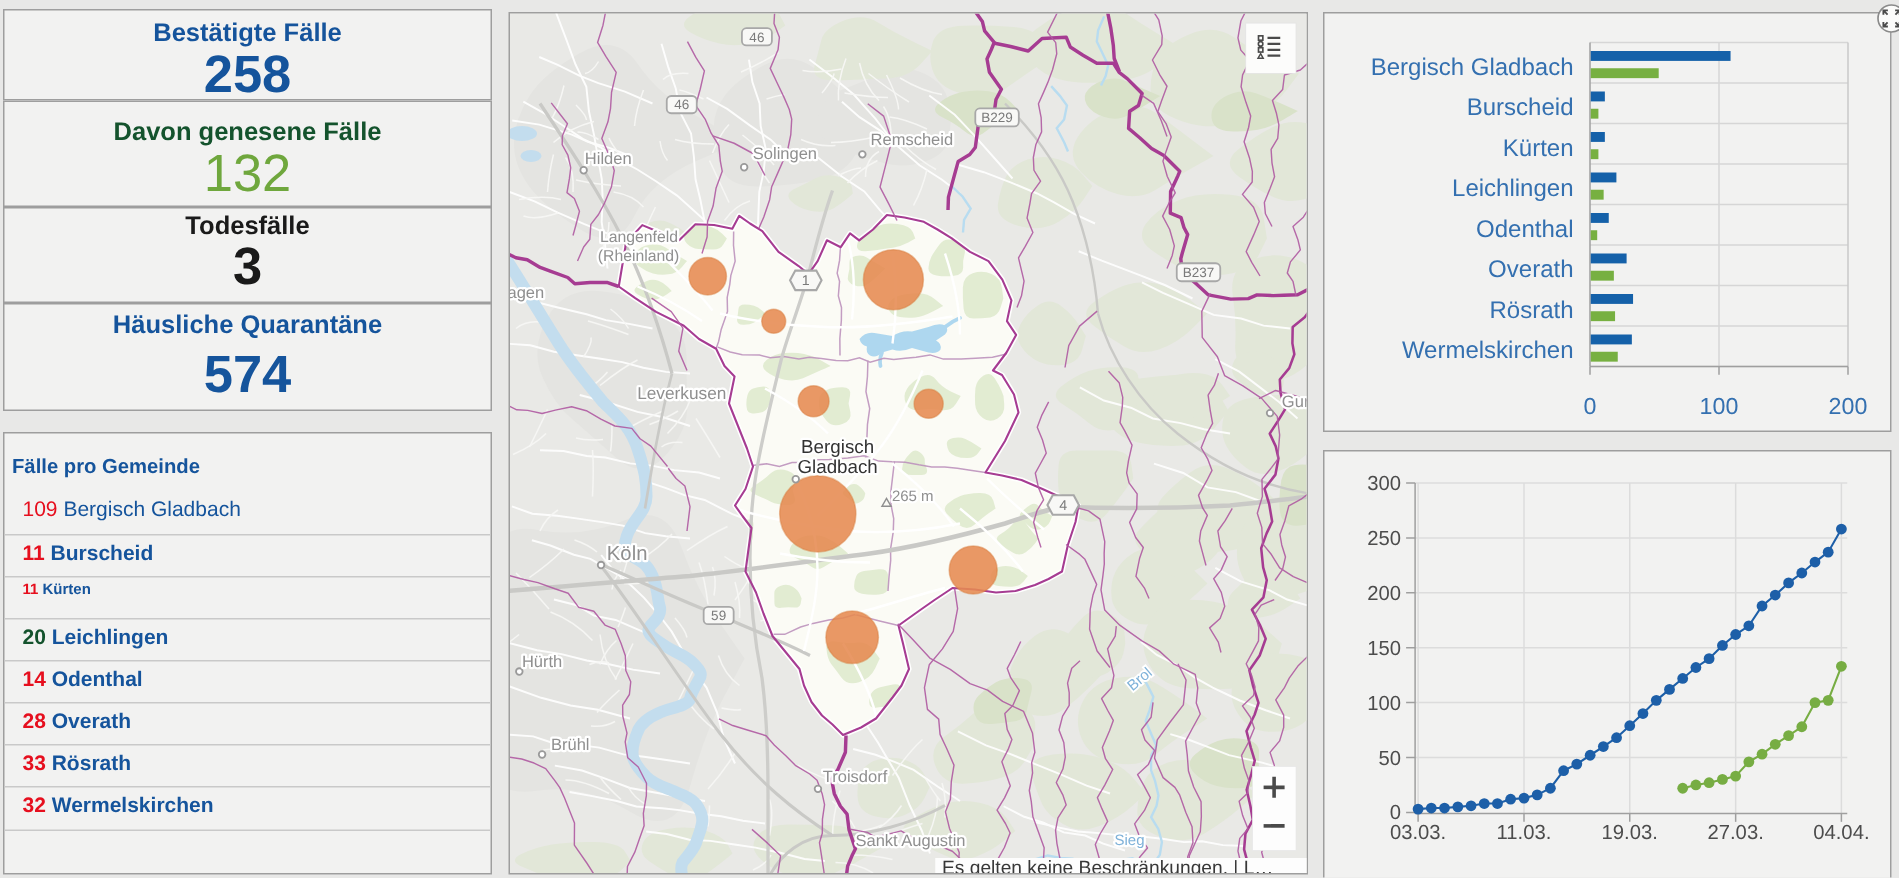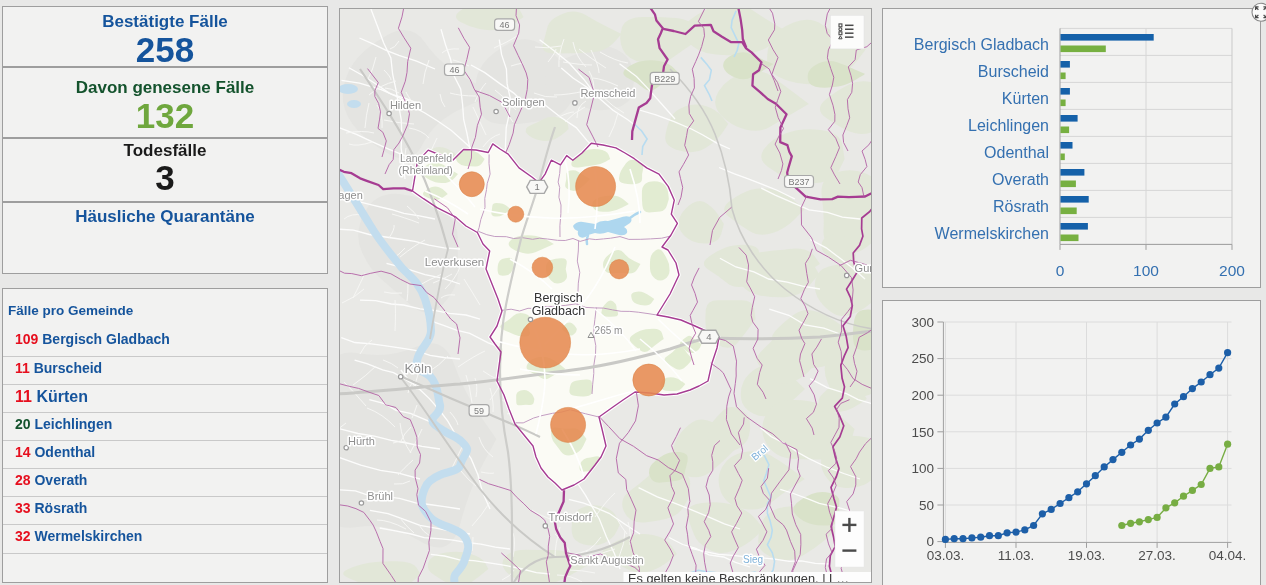--- a/index.html
+++ b/index.html
@@ -6,37 +6,38 @@
 .panel{position:absolute;background:#f2f2f1;border:1px solid #9e9e9e;box-sizing:border-box;overflow:hidden}
 .panel>div{line-height:1}
 </style></head>
 <body>
 <div class="panel" style="left:2px;top:6px;width:326px;height:61px;padding-left:12px;">
 <div style="position:absolute;left:0;right:0;top:6px;text-align:center;font-size:17px;font-weight:bold;color:#15549c;">Bestätigte Fälle</div>
 <div style="position:absolute;left:0;right:0;top:25px;text-align:center;font-size:35px;font-weight:bold;color:#15549c;">258</div>
 </div>
 <div class="panel" style="left:2px;top:67px;width:326px;height:71px;">
 <div style="position:absolute;left:0;right:0;top:11px;text-align:center;font-size:17px;font-weight:bold;color:#14532d;">Davon genesene Fälle</div>
-<div style="position:absolute;left:0;right:0;top:30px;text-align:center;font-size:35px;font-weight:bold;color:#6fa73d;">132</div>
+<div style="position:absolute;left:0;right:0;top:30px;text-align:center;font-size:35px;font-weight:normal;color:#6fa73d;">132</div>
 </div>
 <div class="panel" style="left:2px;top:138px;width:326px;height:64px;">
 <div style="position:absolute;left:0;right:0;top:3px;text-align:center;font-size:17px;font-weight:bold;color:#1a1a1a;">Todesfälle</div>
 <div style="position:absolute;left:0;right:0;top:21px;text-align:center;font-size:35px;font-weight:bold;color:#1a1a1a;">3</div>
 </div>
 <div class="panel" style="left:2px;top:202px;width:326px;height:72px;">
 <div style="position:absolute;left:0;right:0;top:5px;text-align:center;font-size:17px;font-weight:bold;color:#15549c;">Häusliche Quarantäne</div>
+<div style="position:absolute;left:0;right:0;top:29px;text-align:center;font-size:35px;font-weight:bold;color:#15549c;">574</div>
 </div>
 
 <div class="panel" style="left:2px;top:288px;width:326px;height:295px;">
 <div style="position:absolute;left:5px;top:15px;font-size:13.5px;font-weight:bold;color:#15549c;">Fälle pro Gemeinde</div>
-<div style="position:absolute;left:12px;top:43.4px;font-size:14px;font-weight:bold;"><span style="color:#e60f1e;">109</span> <span style="color:#15549c;">Bergisch Gladbach</span></div>
+<div style="position:absolute;left:12px;top:43.4px;font-size:14px;font-weight:normal;"><span style="color:#e60f1e;">109</span> <span style="color:#15549c;">Bergisch Gladbach</span></div>
 <div style="position:absolute;left:0;right:0;top:66.5px;border-top:1px solid #c9c9c9;"></div>
 <div style="position:absolute;left:12px;top:71.5px;font-size:14px;font-weight:bold;"><span style="color:#e60f1e;">11</span> <span style="color:#15549c;">Burscheid</span></div>
 <div style="position:absolute;left:0;right:0;top:94.7px;border-top:1px solid #c9c9c9;"></div>
-<div style="position:absolute;left:12px;top:99.7px;font-size:16px;font-weight:bold;"><span style="color:#e60f1e;">11</span> <span style="color:#15549c;">Kürten</span></div>
+<div style="position:absolute;left:12px;top:99.7px;font-size:10px;font-weight:bold;"><span style="color:#e60f1e;">11</span> <span style="color:#15549c;">Kürten</span></div>
 <div style="position:absolute;left:0;right:0;top:122.8px;border-top:1px solid #c9c9c9;"></div>
 <div style="position:absolute;left:12px;top:127.8px;font-size:14px;font-weight:bold;"><span style="color:#14532d;margin-top:35px;">20</span> <span style="color:#15549c;">Leichlingen</span></div>
 <div style="position:absolute;left:0;right:0;top:151.0px;border-top:1px solid #c9c9c9;"></div>
 <div style="position:absolute;left:12px;top:156.0px;font-size:14px;font-weight:bold;"><span style="color:#e60f1e;">14</span> <span style="color:#15549c;">Odenthal</span></div>
 <div style="position:absolute;left:0;right:0;top:179.1px;border-top:1px solid #c9c9c9;"></div>
 <div style="position:absolute;left:12px;top:184.1px;font-size:14px;font-weight:bold;"><span style="color:#e60f1e;">28</span> <span style="color:#15549c;">Overath</span></div>
 <div style="position:absolute;left:0;right:0;top:207.2px;border-top:1px solid #c9c9c9;"></div>
 <div style="position:absolute;left:12px;top:212.2px;font-size:14px;font-weight:bold;"><span style="color:#e60f1e;">33</span> <span style="color:#15549c;">Rösrath</span></div>
 <div style="position:absolute;left:0;right:0;top:235.4px;border-top:1px solid #c9c9c9;"></div>
 <div style="position:absolute;left:12px;top:240.4px;font-size:14px;font-weight:bold;"><span style="color:#e60f1e;">32</span> <span style="color:#15549c;">Wermelskirchen</span></div>

